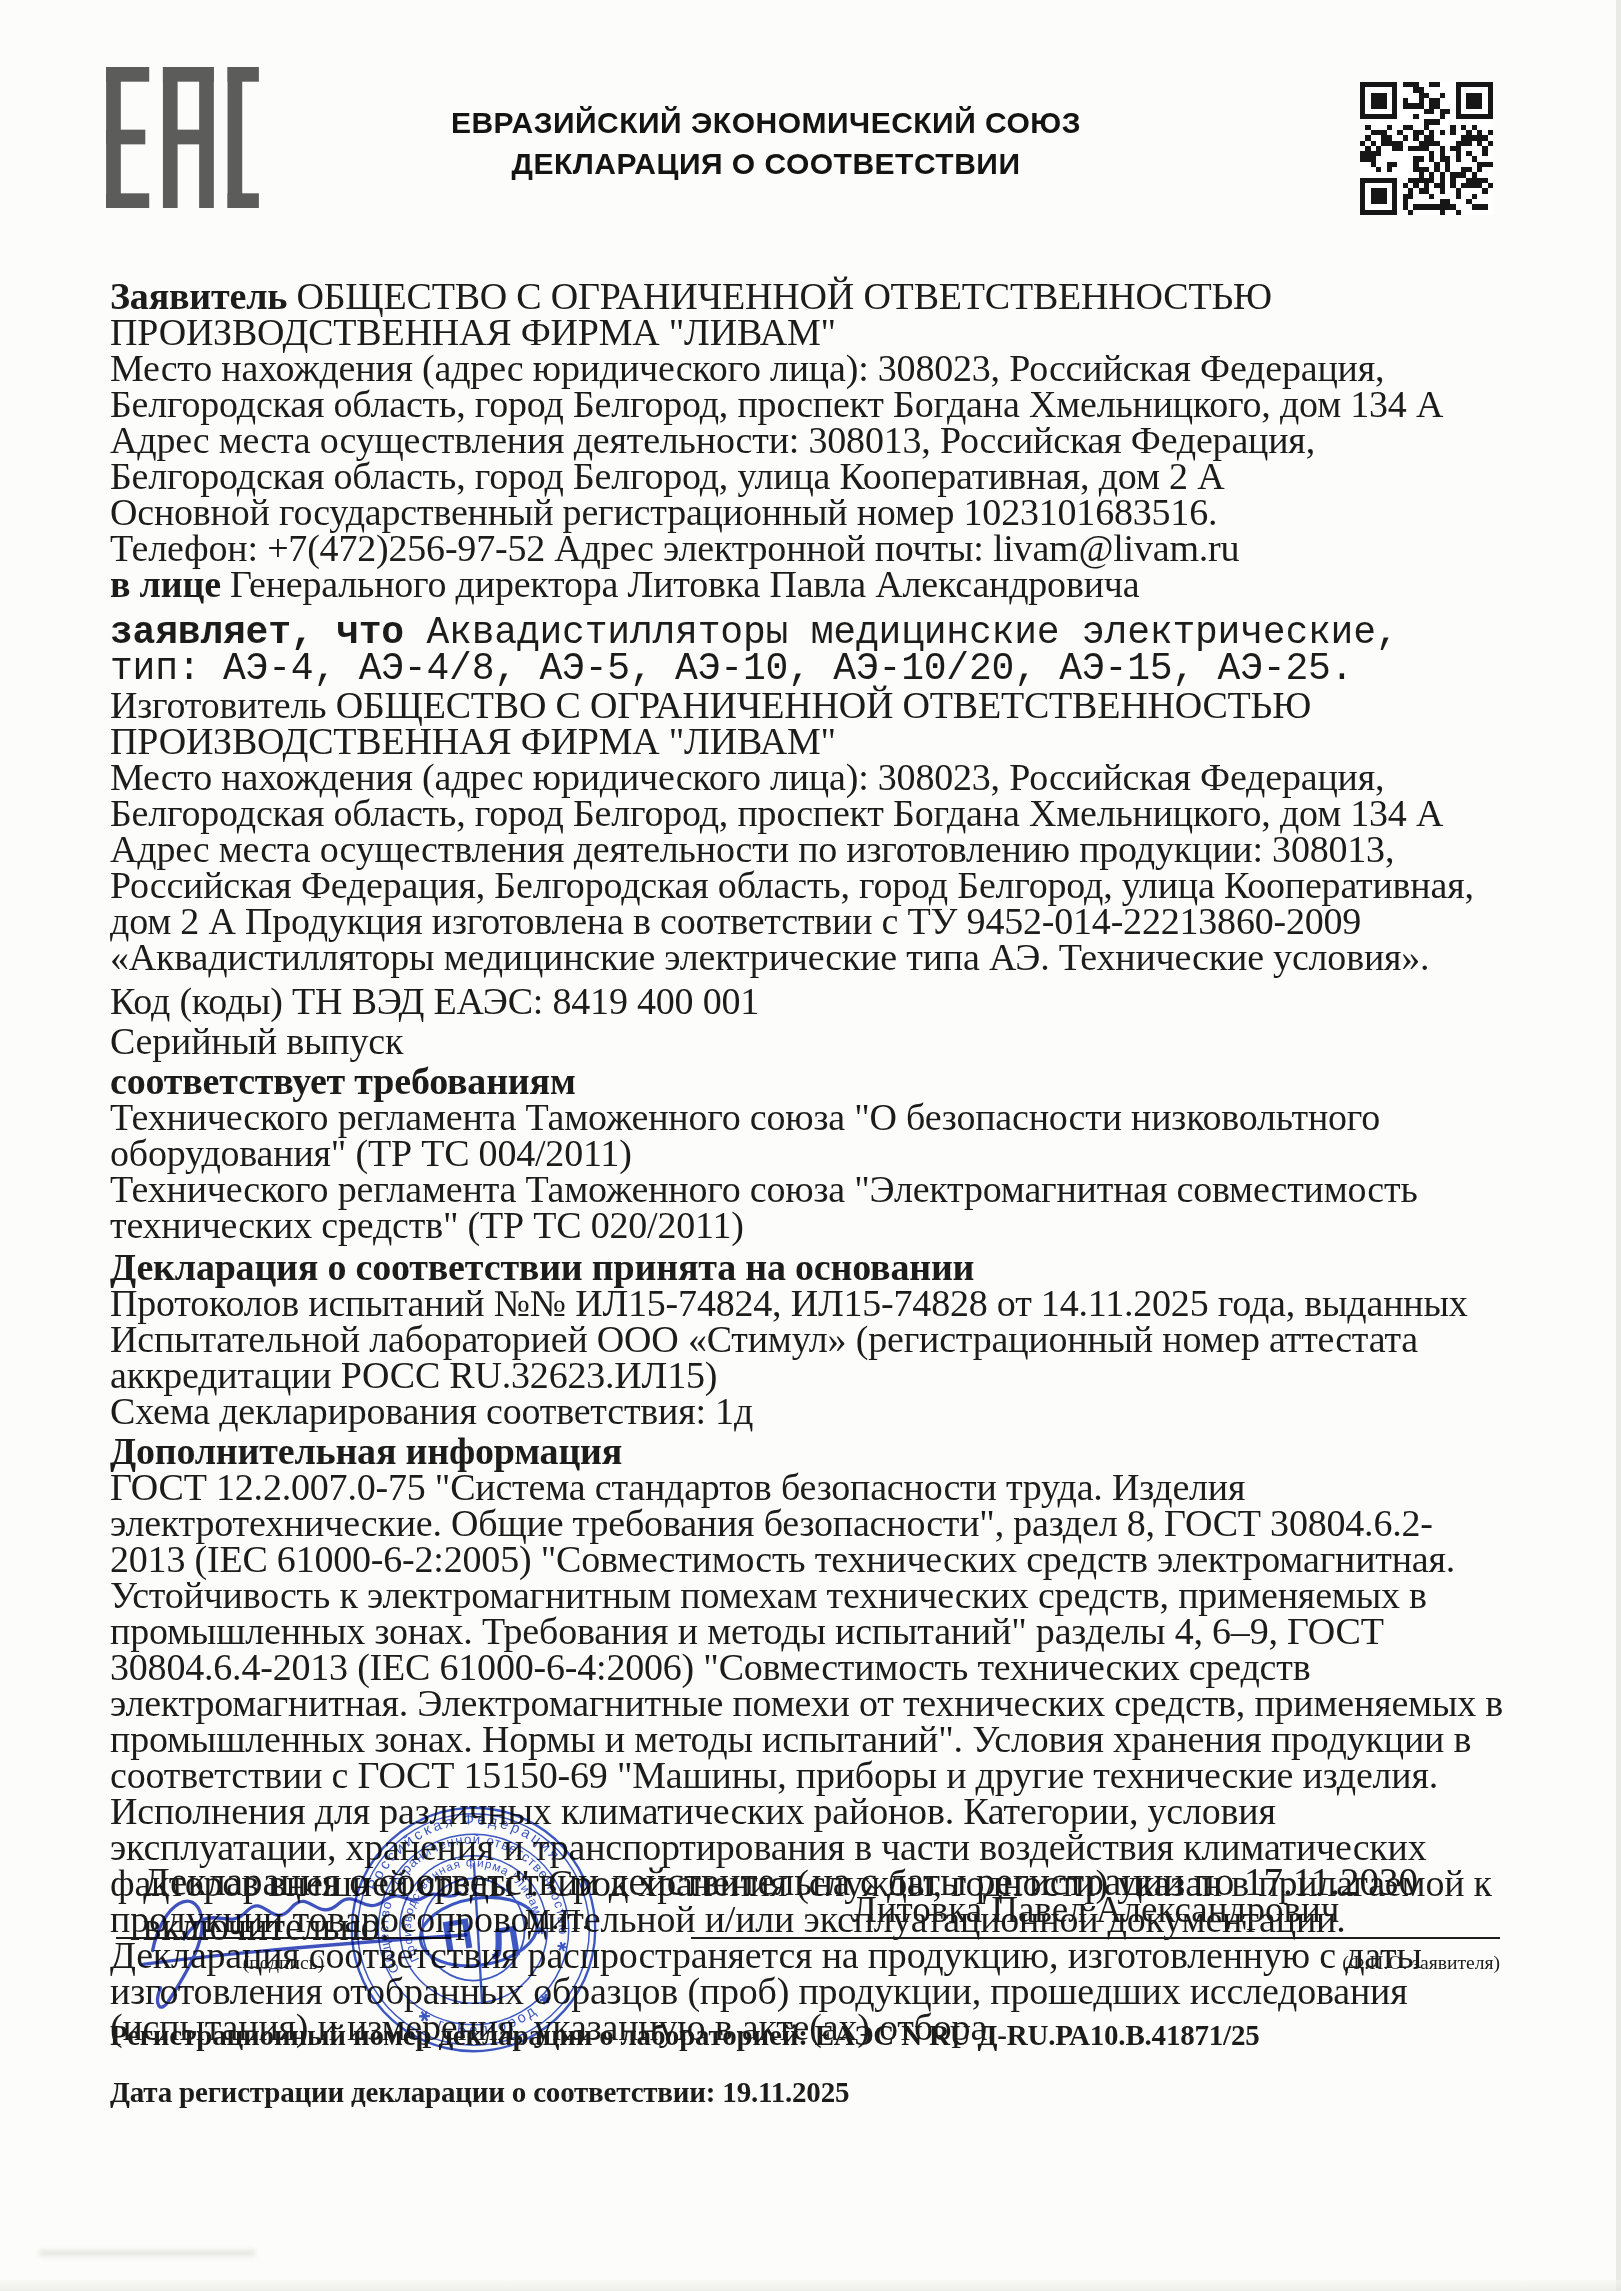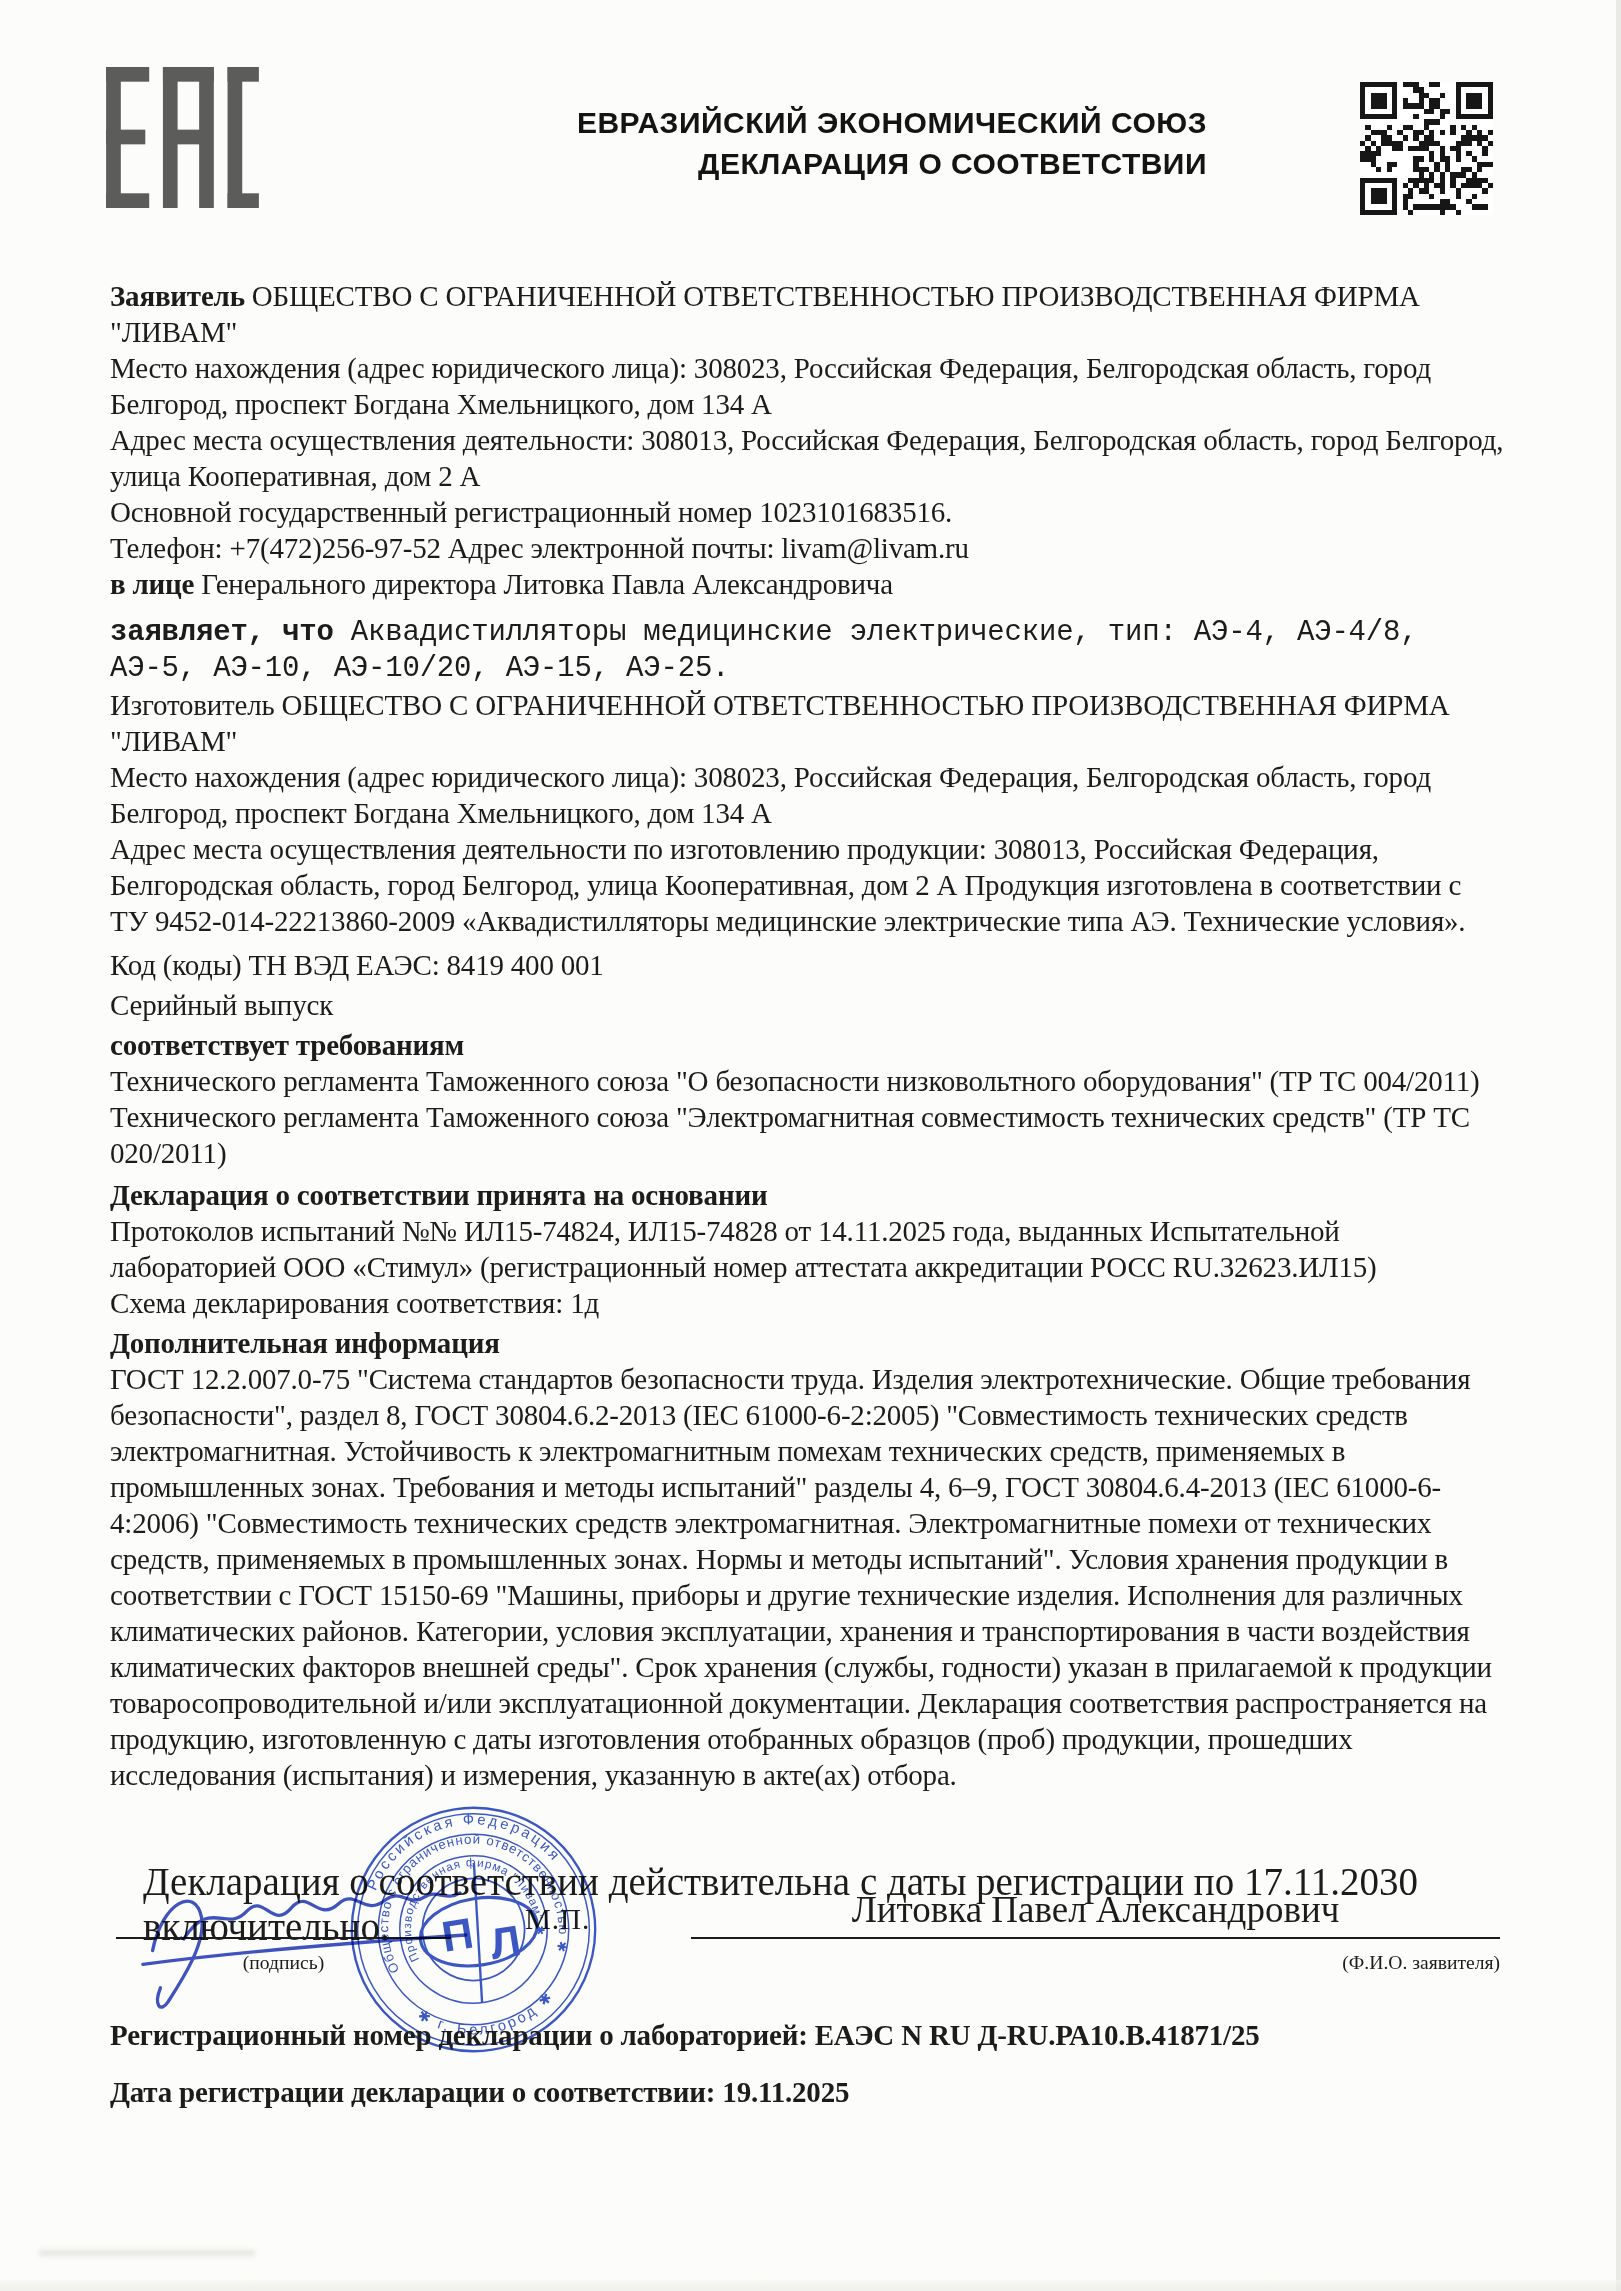--- a/index.html
+++ b/index.html
@@ -5,29 +5,29 @@
   html,body{margin:0;padding:0;background:#9a9a9a;}
   .page{
     position:relative;width:1621px;height:2292px;margin:0 auto;
     background:#fcfcfa;overflow:hidden;
     font-family:"Liberation Serif","DejaVu Serif",serif;
     color:#1c1c1c;
   }
   .abs{position:absolute;}
   
   .title-block{
-    left:325px;top:102px;width:882px;text-align:right;
+    left:325px;top:102px;width:882px;text-align:center;
     font-family:"Liberation Sans","DejaVu Sans",sans-serif;
     font-weight:bold;font-size:30px;line-height:41px;color:#141414;
     letter-spacing:0.5px;
   }
   
   .body-text{
     left:110px;top:278px;width:1396px;
-    font-size:29px;line-height:36px;letter-spacing:-0.2px;
+    font-size:38px;line-height:36px;letter-spacing:-0.2px;
     text-align:left;
   }
   .body-text p{margin:0;}
   .b{font-weight:bold;}
   .mt4{margin-top:3.9px!important;}
   .mt6{margin-top:5.9px!important;}
   .mt9{margin-top:8.8px!important;}
   .mt13{margin-top:12.7px!important;font-family:Liberation Mono, monospace;}
   
   .validity{left:110px;top:1859px;width:1402px;font-size:39px;font-weight:normal;margin-left:33px;}

